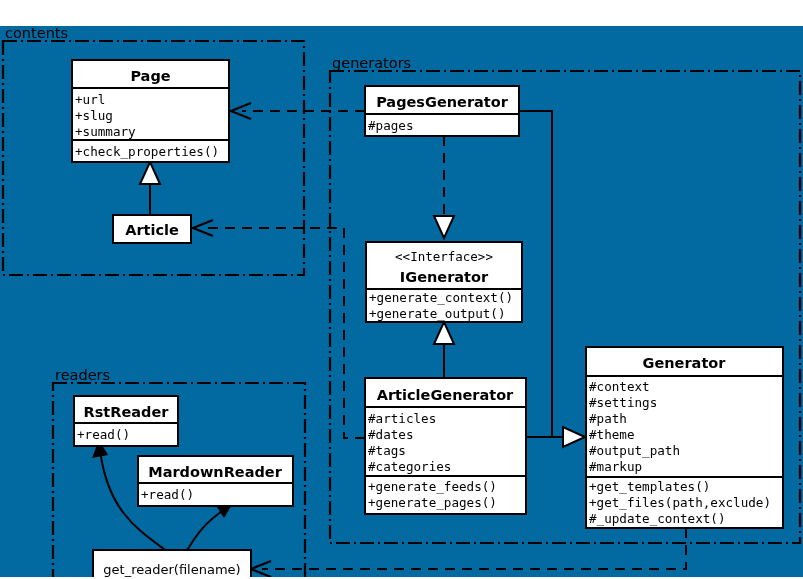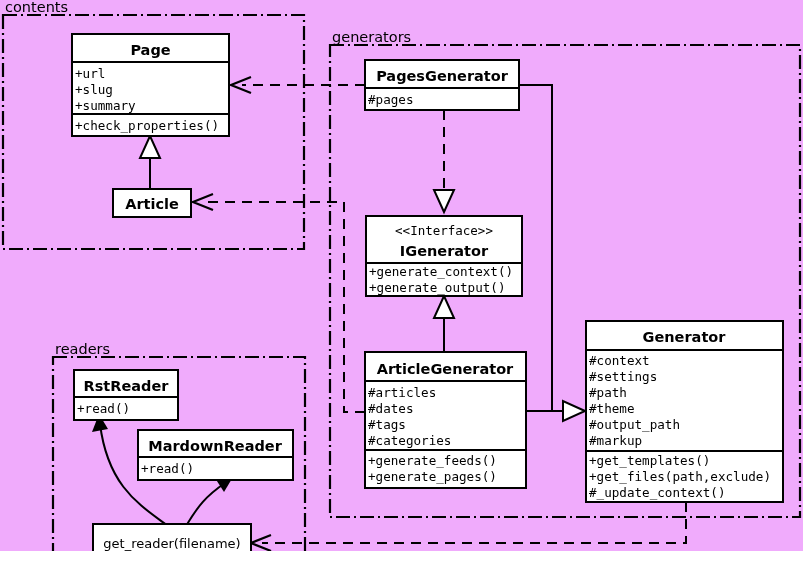--- a/index.html
+++ b/index.html
@@ -4,23 +4,24 @@
 <style>
   html, body {
     margin: 0;
     padding: 0;
     background: #ffffff;
   }
   #diagram-root {
     position: relative;
     width: 803px;
     height: 551px;
-    background: #f0abfc;
+    background: #0369a1;
     font-family: "DejaVu Sans", sans-serif;
     overflow: hidden;
+    margin-top: 26px;
   }
   svg { display: block; }
   .pkg-label {
     font-family: "DejaVu Sans", sans-serif;
     font-size: 14.5px;
     fill: #000000;
   }
   .cls-name {
     font-family: "DejaVu Sans", sans-serif;
     font-size: 14.5px;

